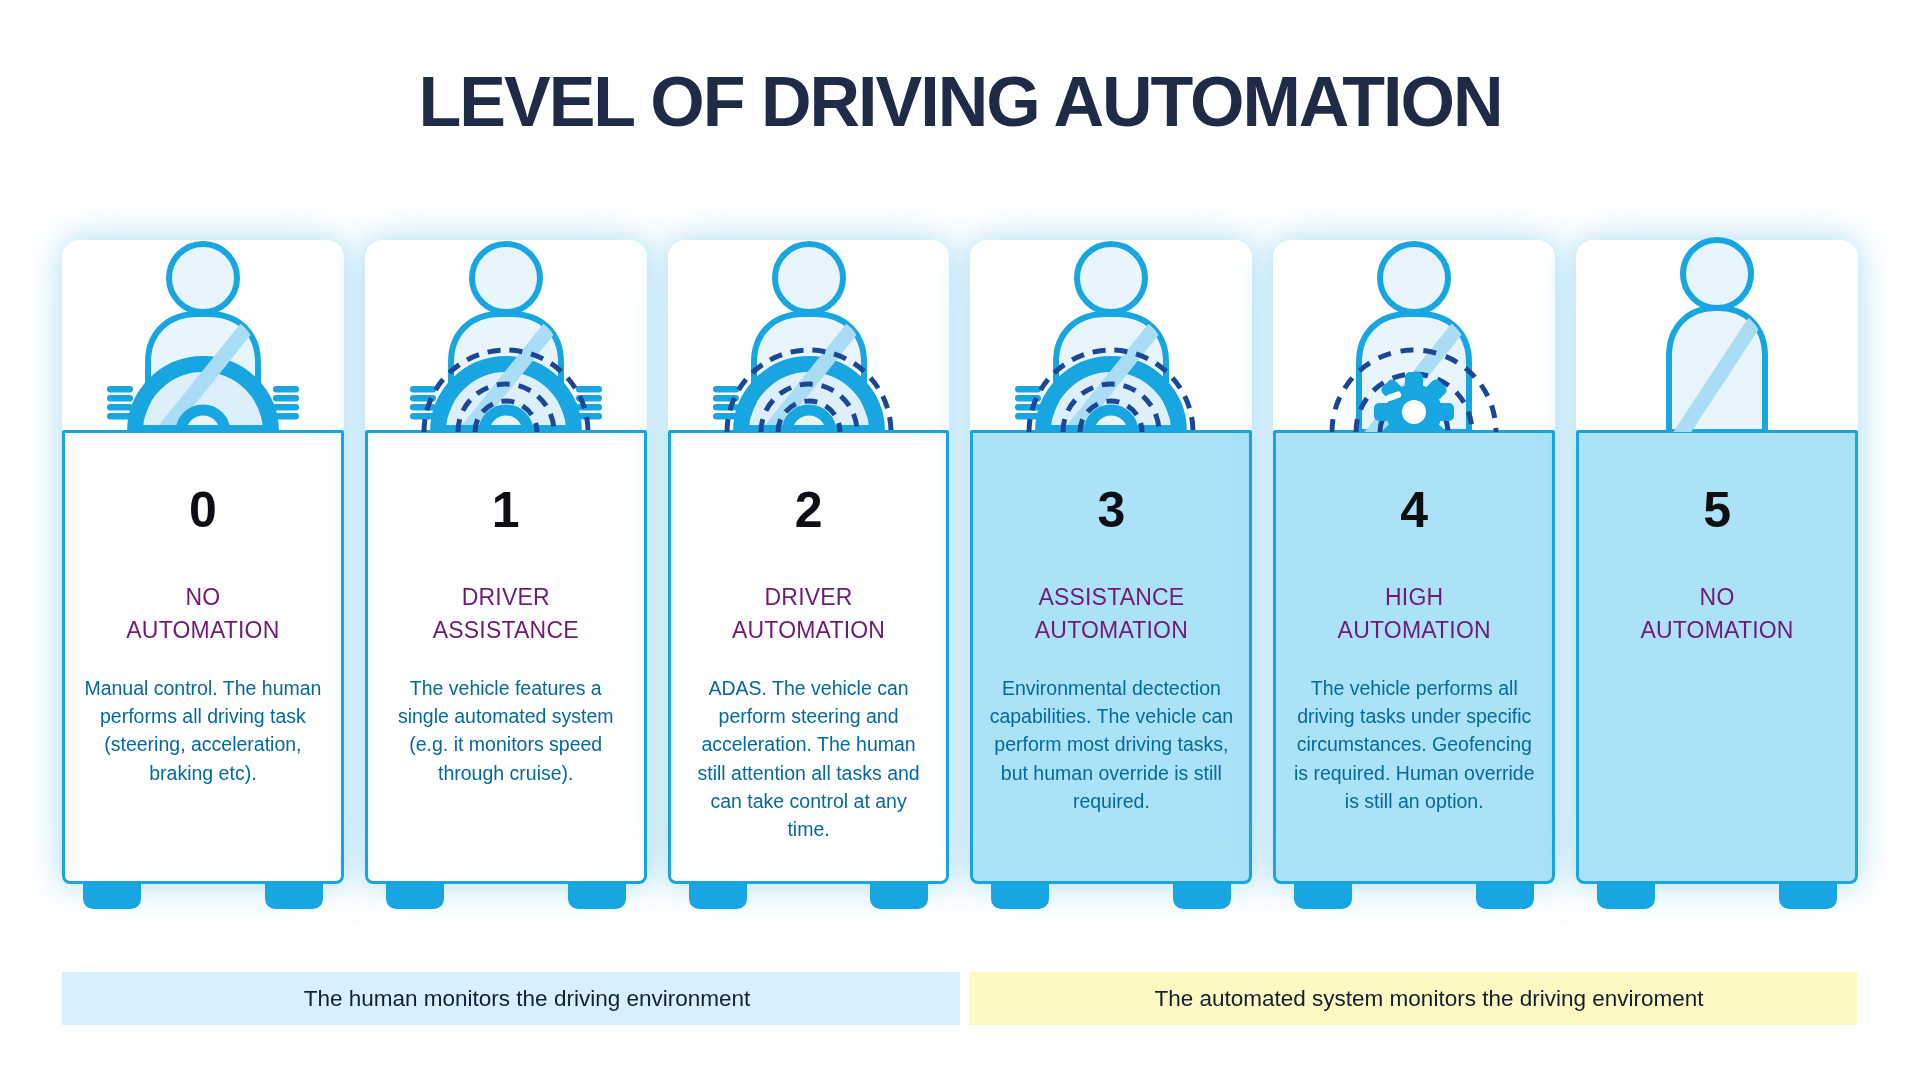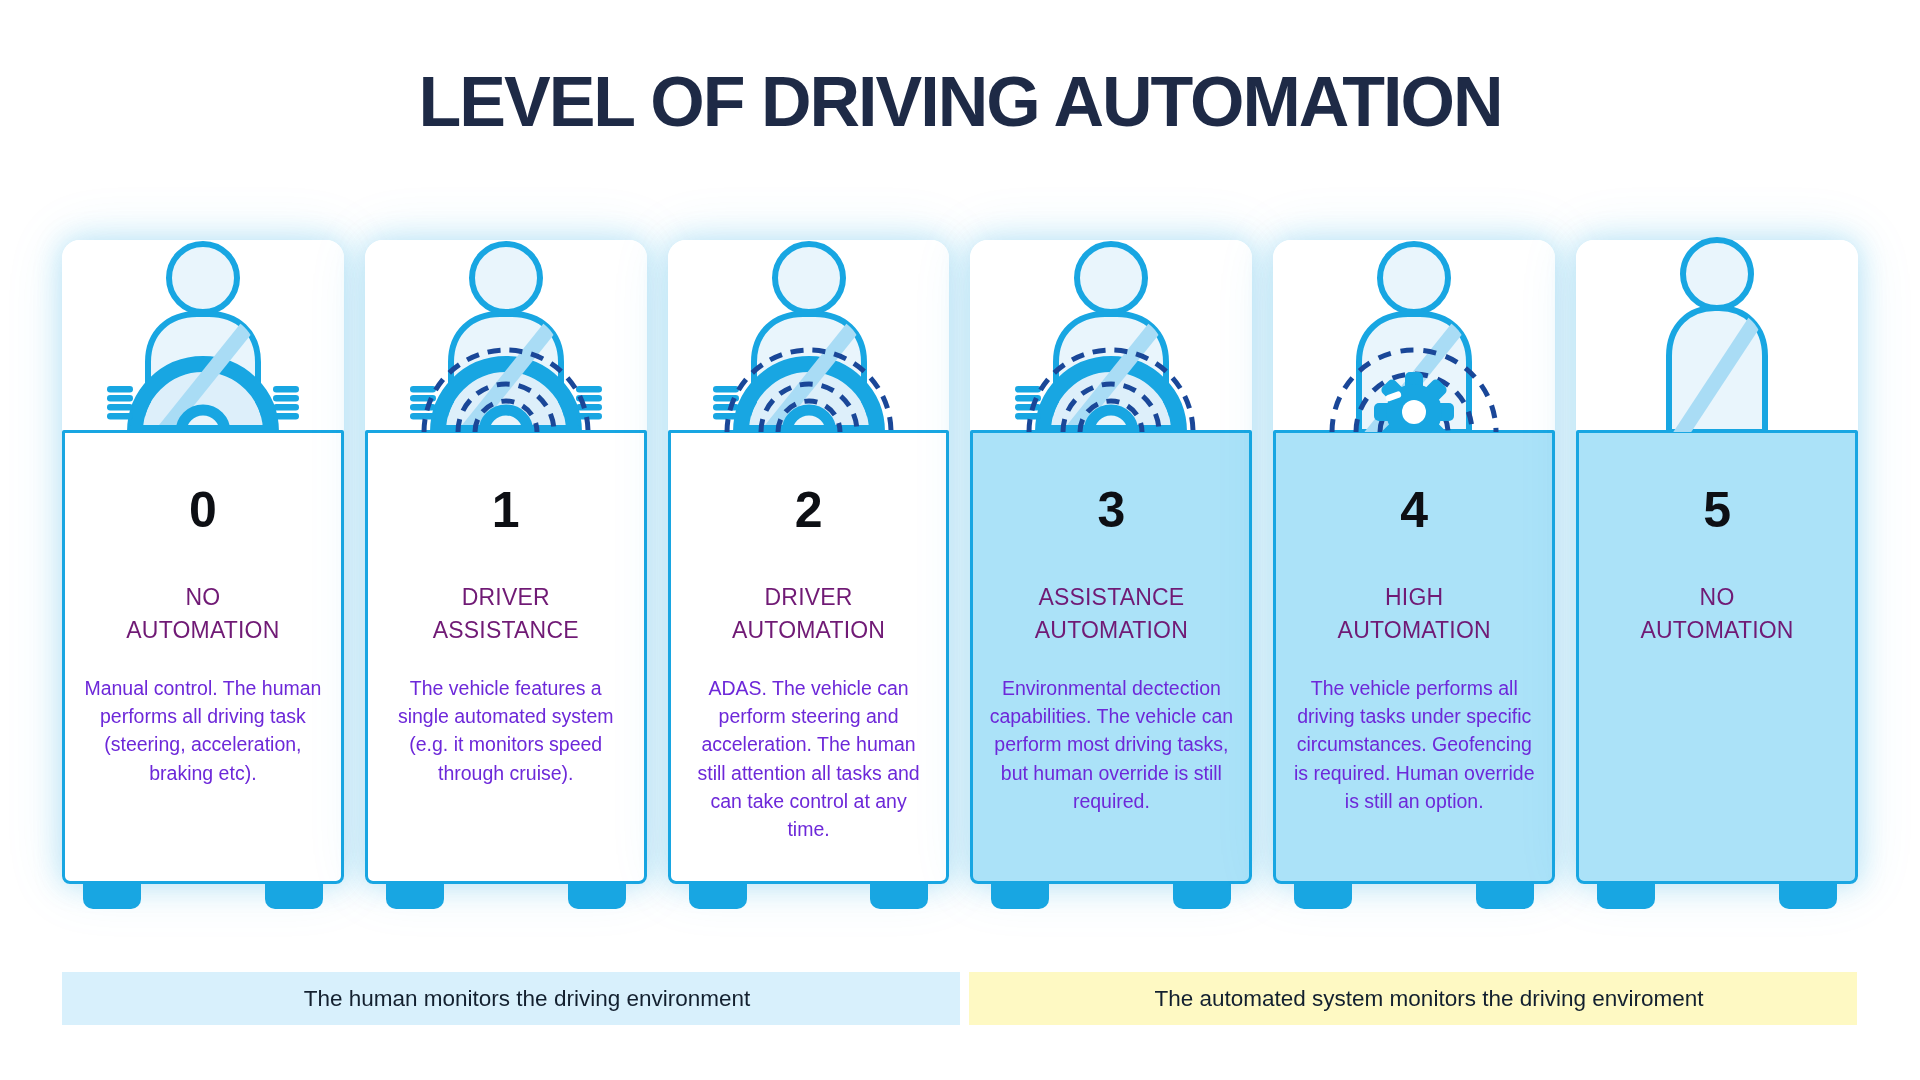--- a/index.html
+++ b/index.html
@@ -29,21 +29,21 @@
 
   .panel {
     height:454px; border:3px solid #18a6e2; border-radius:2px 2px 8px 8px;
     background:#ffffff; text-align:center; padding:0 16px; overflow:hidden;
   }
   .panel.blue { background:#abe2f8; }
 
   .num   { margin-top:52px; font-size:50px; line-height:1; font-weight:700; color:#0d0f14; }
   .ttl   { margin-top:46px; font-size:23px; line-height:1.42; font-weight:400;
            color:#701a75; letter-spacing:0.2px; }
-  .desc  { margin-top:28px; font-size:19.5px; line-height:1.44; color:#6d28d9; }
+  .desc  { margin-top:28px; font-size:19.5px; line-height:1.44; color:#0369a1; }
 
   .feet { position:relative; height:25px; }
   .foot { position:absolute; top:0; width:58px; height:25px; background:#18a6e2;
           border-radius:0 0 10px 10px; }
   .foot.l { left:21px; } .foot.r { right:21px; }
 
   .banner {
     position:absolute; top:972px; height:53px;
     display:flex; align-items:center; justify-content:center;
     font-size:22.5px; color:#13202f;padding-left:32px;

